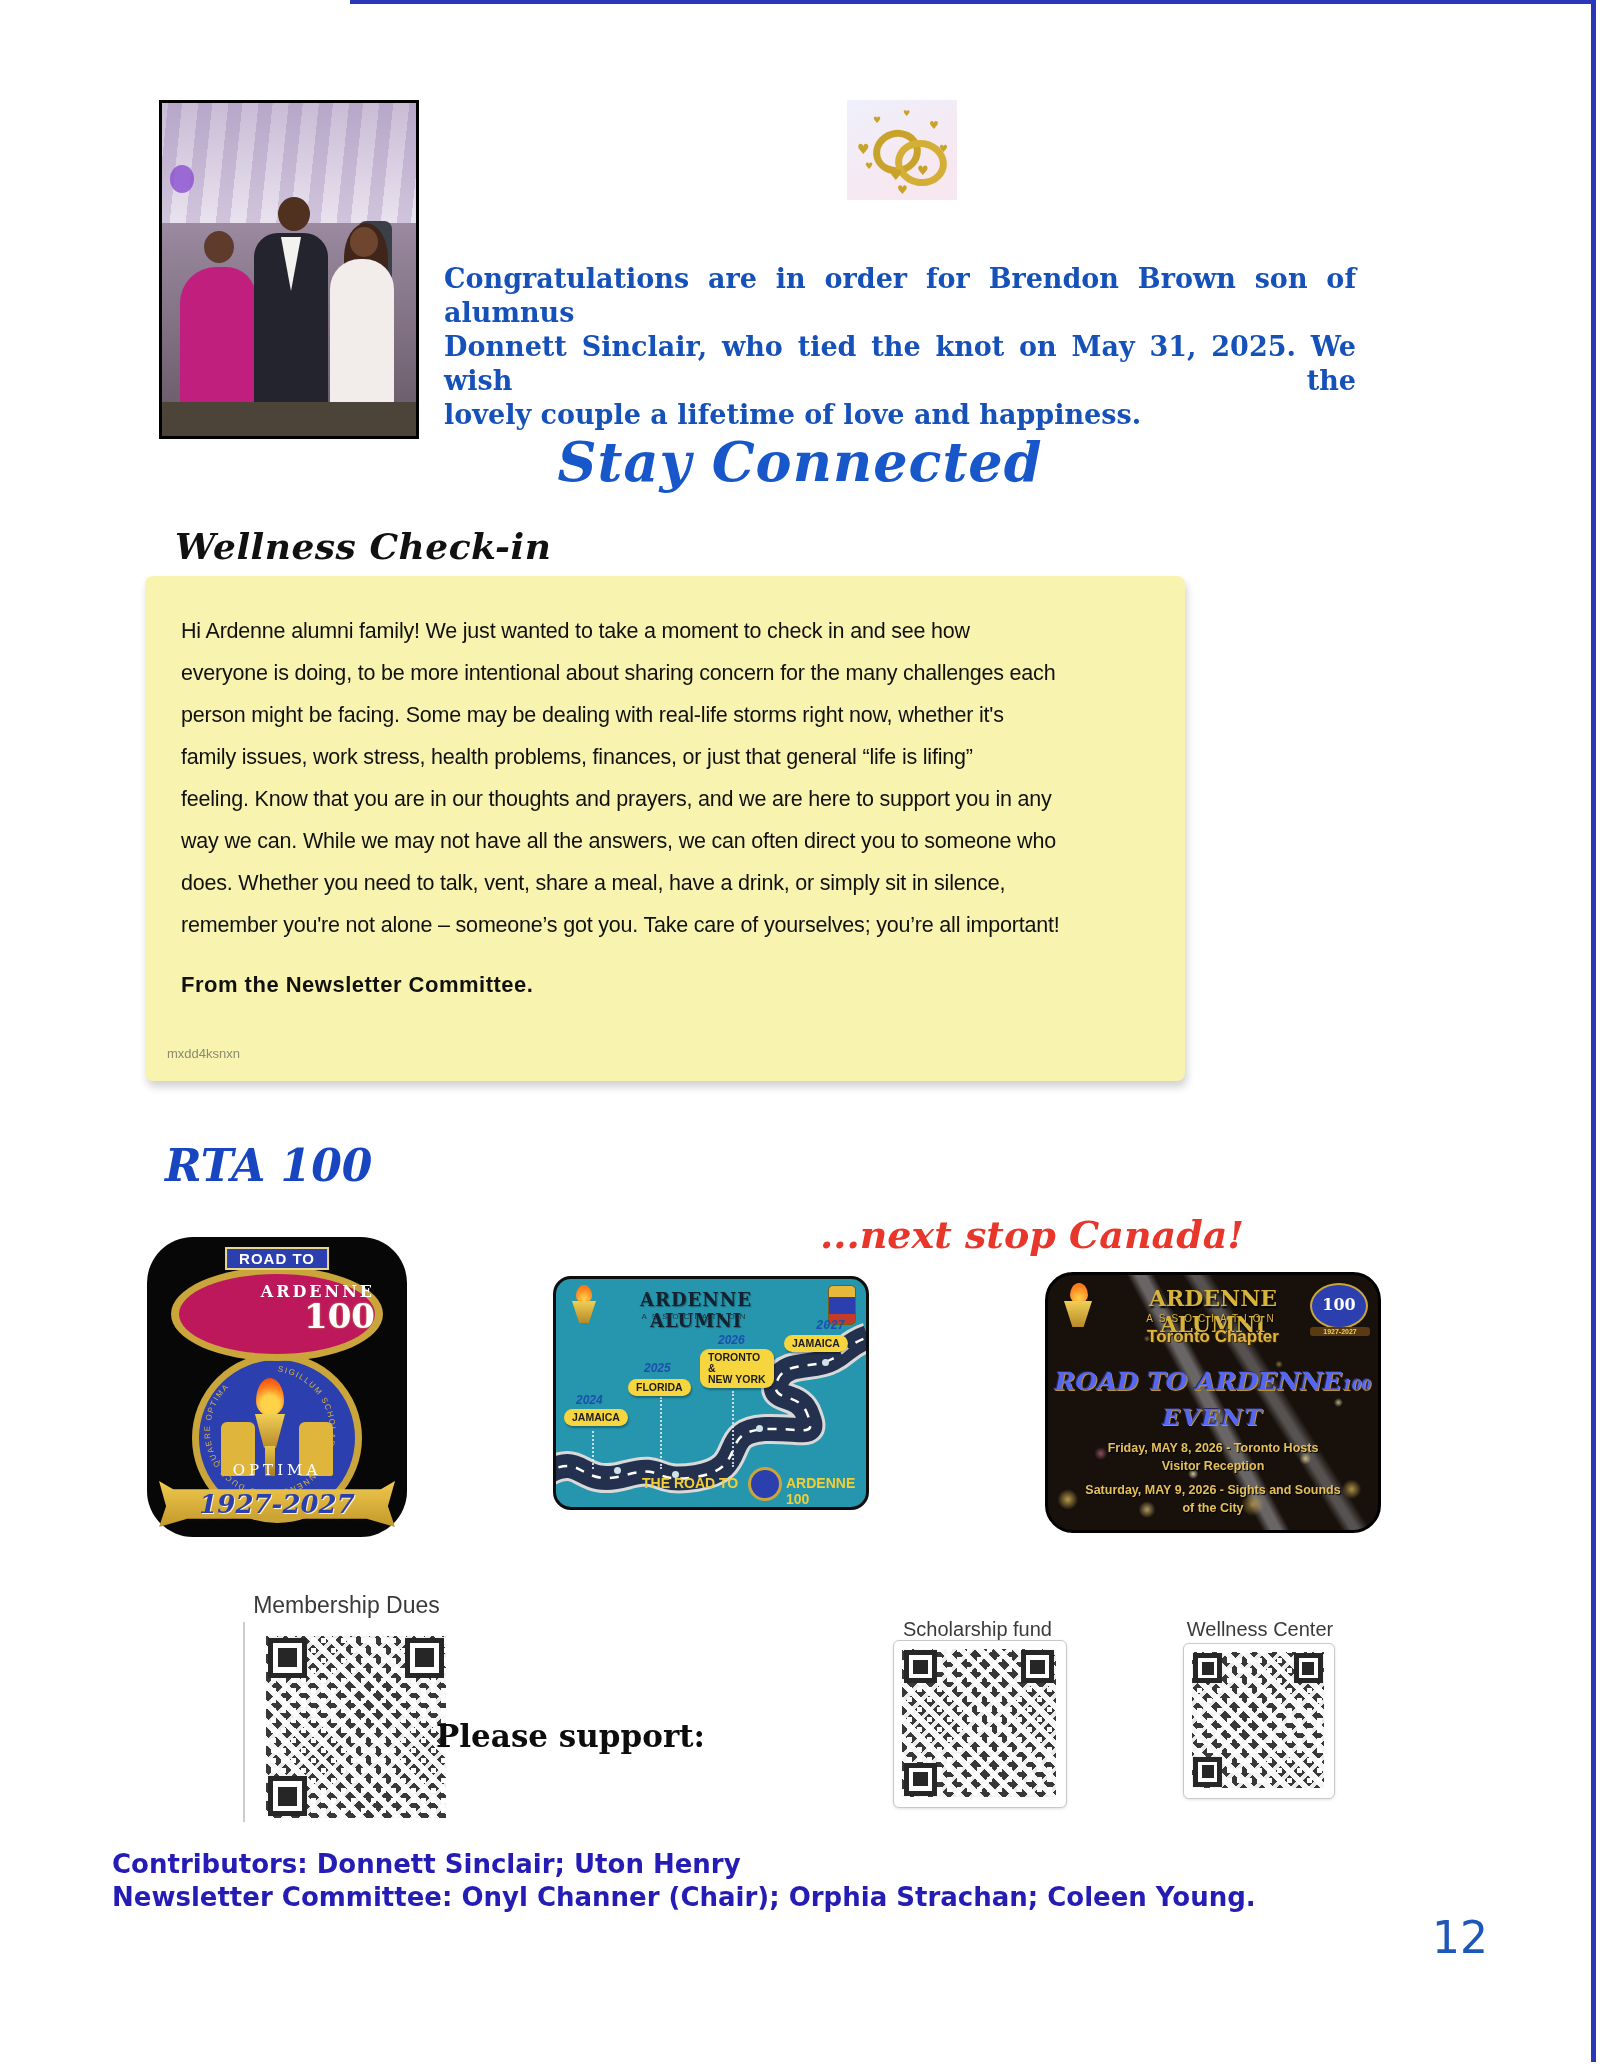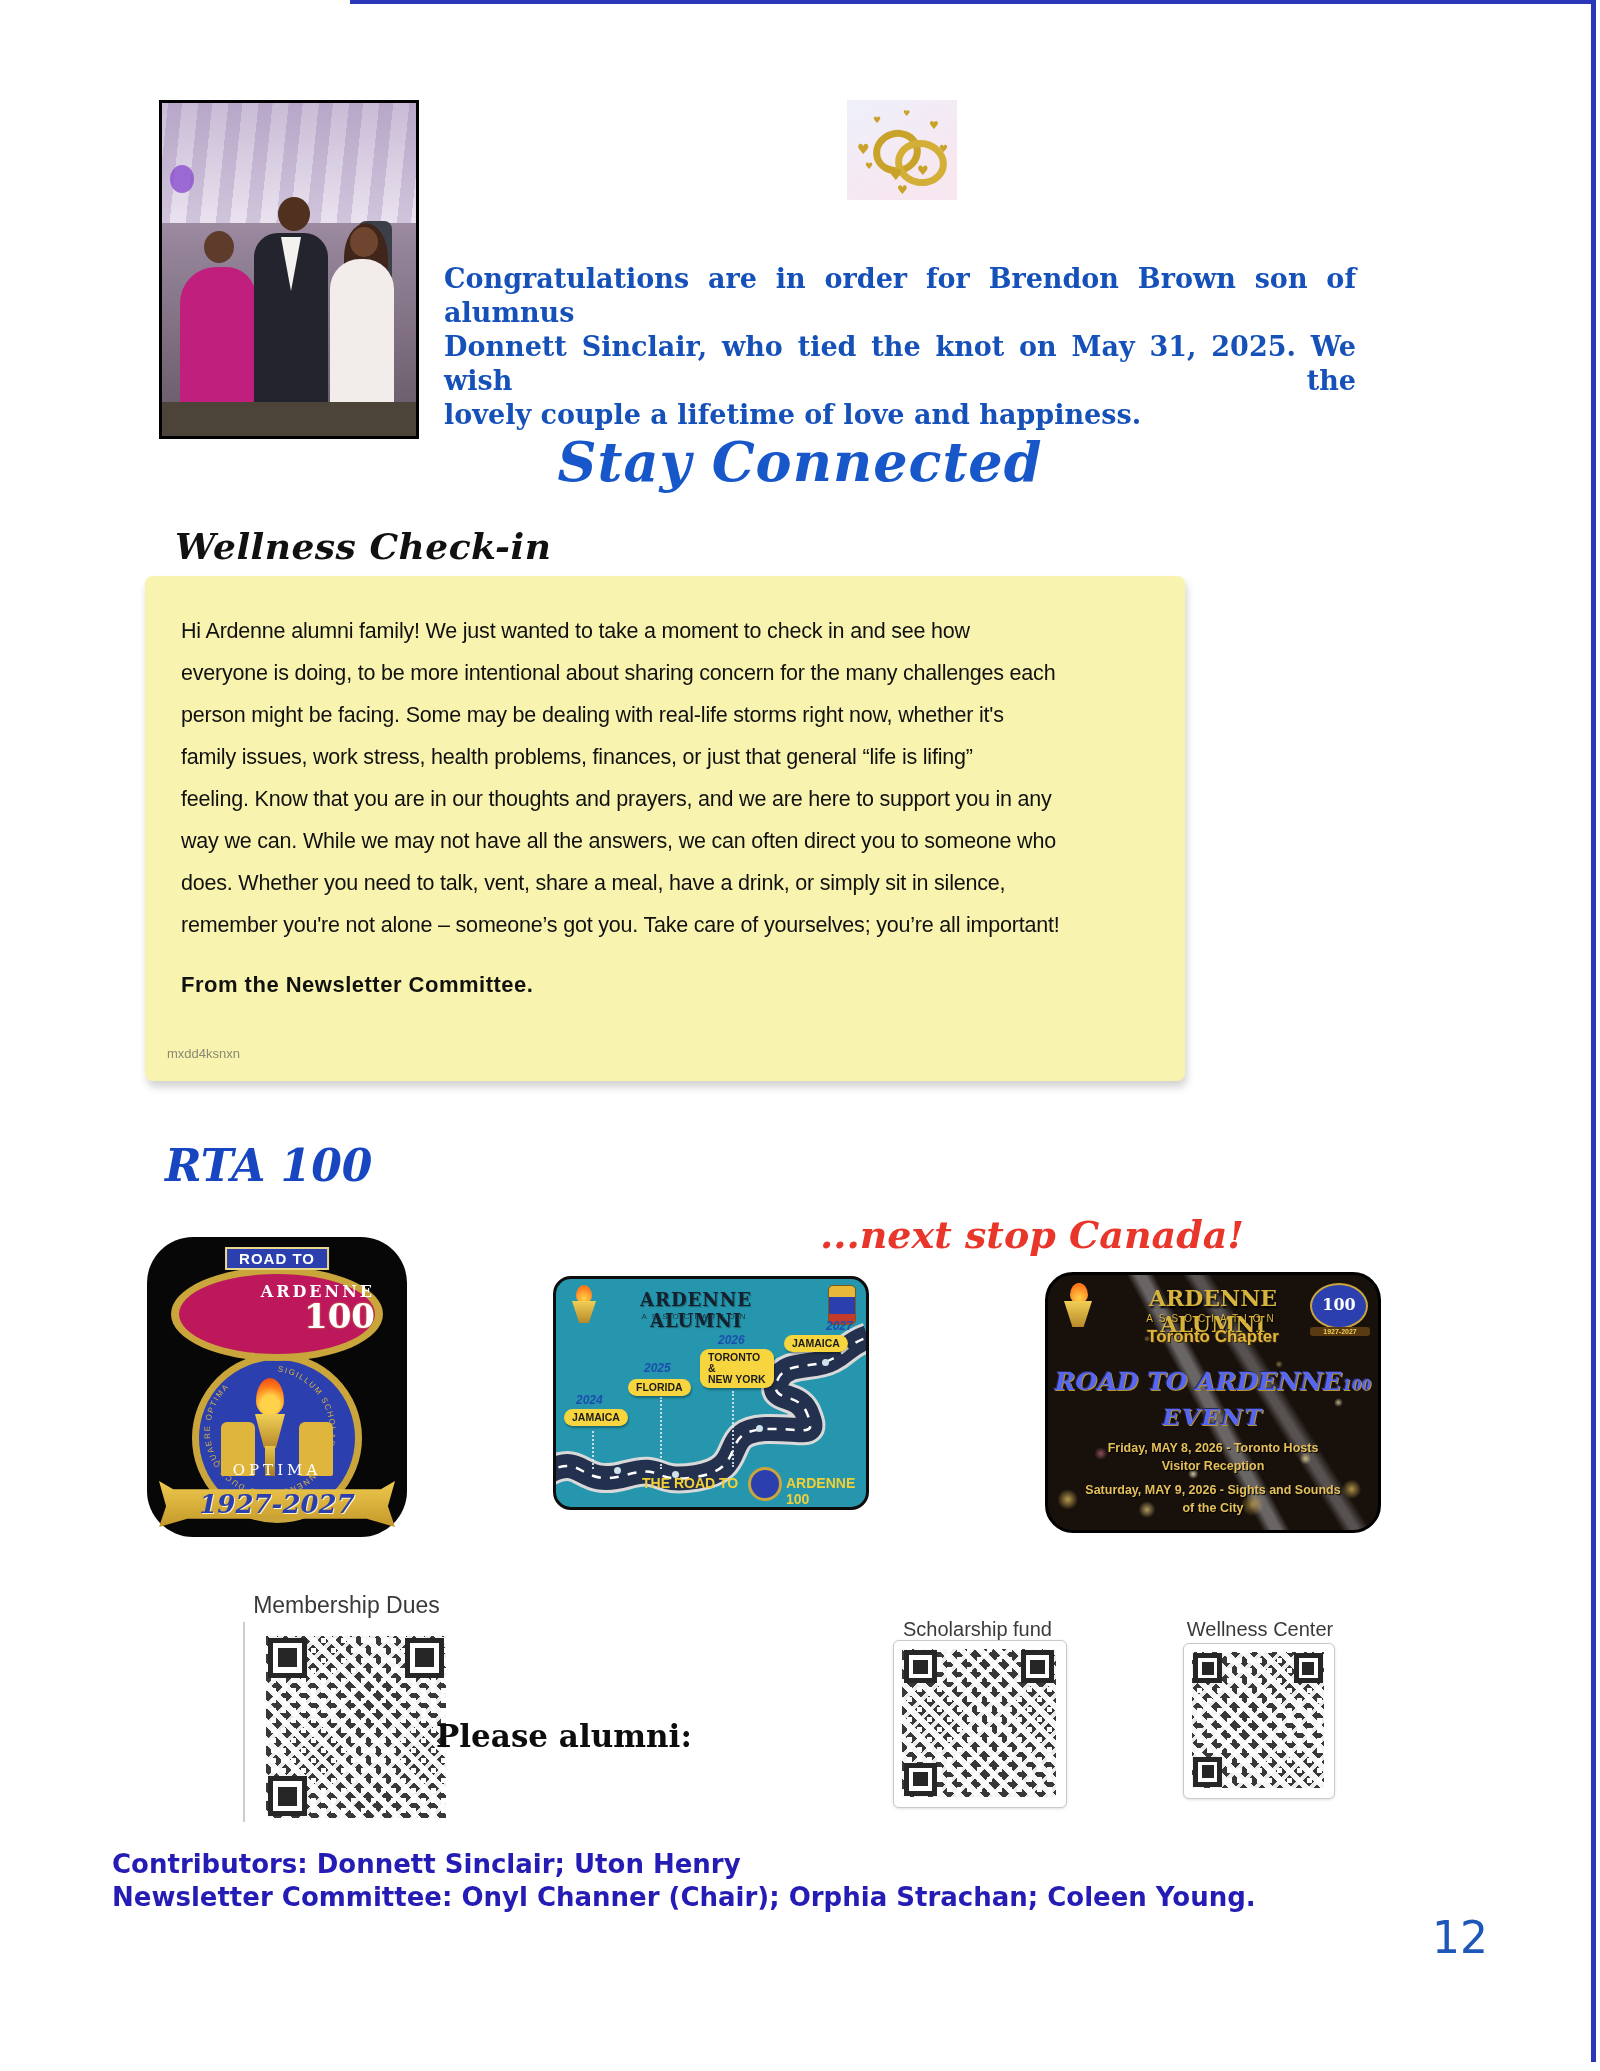--- a/index.html
+++ b/index.html
@@ -303,21 +303,21 @@
     <div class="road-dot" style="left:266px;top:80px;"></div>
 
     <div class="stop-year" style="left:20px;top:114px;">2024</div>
     <div class="stop-pill" style="left:8px;top:130px;">JAMAICA</div>
     <div class="stop-year" style="left:88px;top:82px;">2025</div>
     <div class="stop-pill" style="left:72px;top:100px;">FLORIDA</div>
     <div class="stop-year" style="left:162px;top:54px;">2026</div>
     <div class="stop-pill" style="left:144px;top:70px;">TORONTO
 &amp;
 NEW YORK</div>
-    <div class="stop-year" style="left:270px;top:40px;">2027</div>
+    <div class="stop-year" style="left:260px;top:40px;font-family:Liberation Mono, monospace;">2027</div>
     <div class="stop-pill" style="left:228px;top:56px;">JAMAICA</div>
 
     <div id="map-footer-left">THE ROAD TO</div>
     <div id="map-seal"></div>
     <div id="map-footer-right">ARDENNE 100</div>
   </div>
 
   <div class="abs" id="poster">
     <div class="bokeh"></div>
     <div class="mini-torch-flame abs" style="left:22px;top:8px;width:18px;height:20px;"></div>
@@ -338,21 +338,21 @@
   </div>
 
   <div class="abs qr-label" id="label-membership">Membership Dues</div>
   <div class="abs" id="qr-divider"></div>
   <div class="qr" style="left:266px;top:1636px;width:180px;height:182px;">
     <div class="finder f-tl"></div>
     <div class="finder f-tr"></div>
     <div class="finder f-bl"></div>
   </div>
 
-  <div class="abs" id="please-support">Please alumni:</div>
+  <div class="abs" id="please-support">Please support:</div>
 
   <div class="abs qr-label" id="label-scholarship">Scholarship fund</div>
   <div class="qr-card" style="left:893px;top:1640px;width:172px;height:166px;"></div>
   <div class="qr" style="left:902px;top:1649px;width:154px;height:148px;">
     <div class="finder f-tl"></div>
     <div class="finder f-tr"></div>
     <div class="finder f-bl"></div>
   </div>
 
   <div class="abs qr-label" id="label-wellness">Wellness Center</div>

